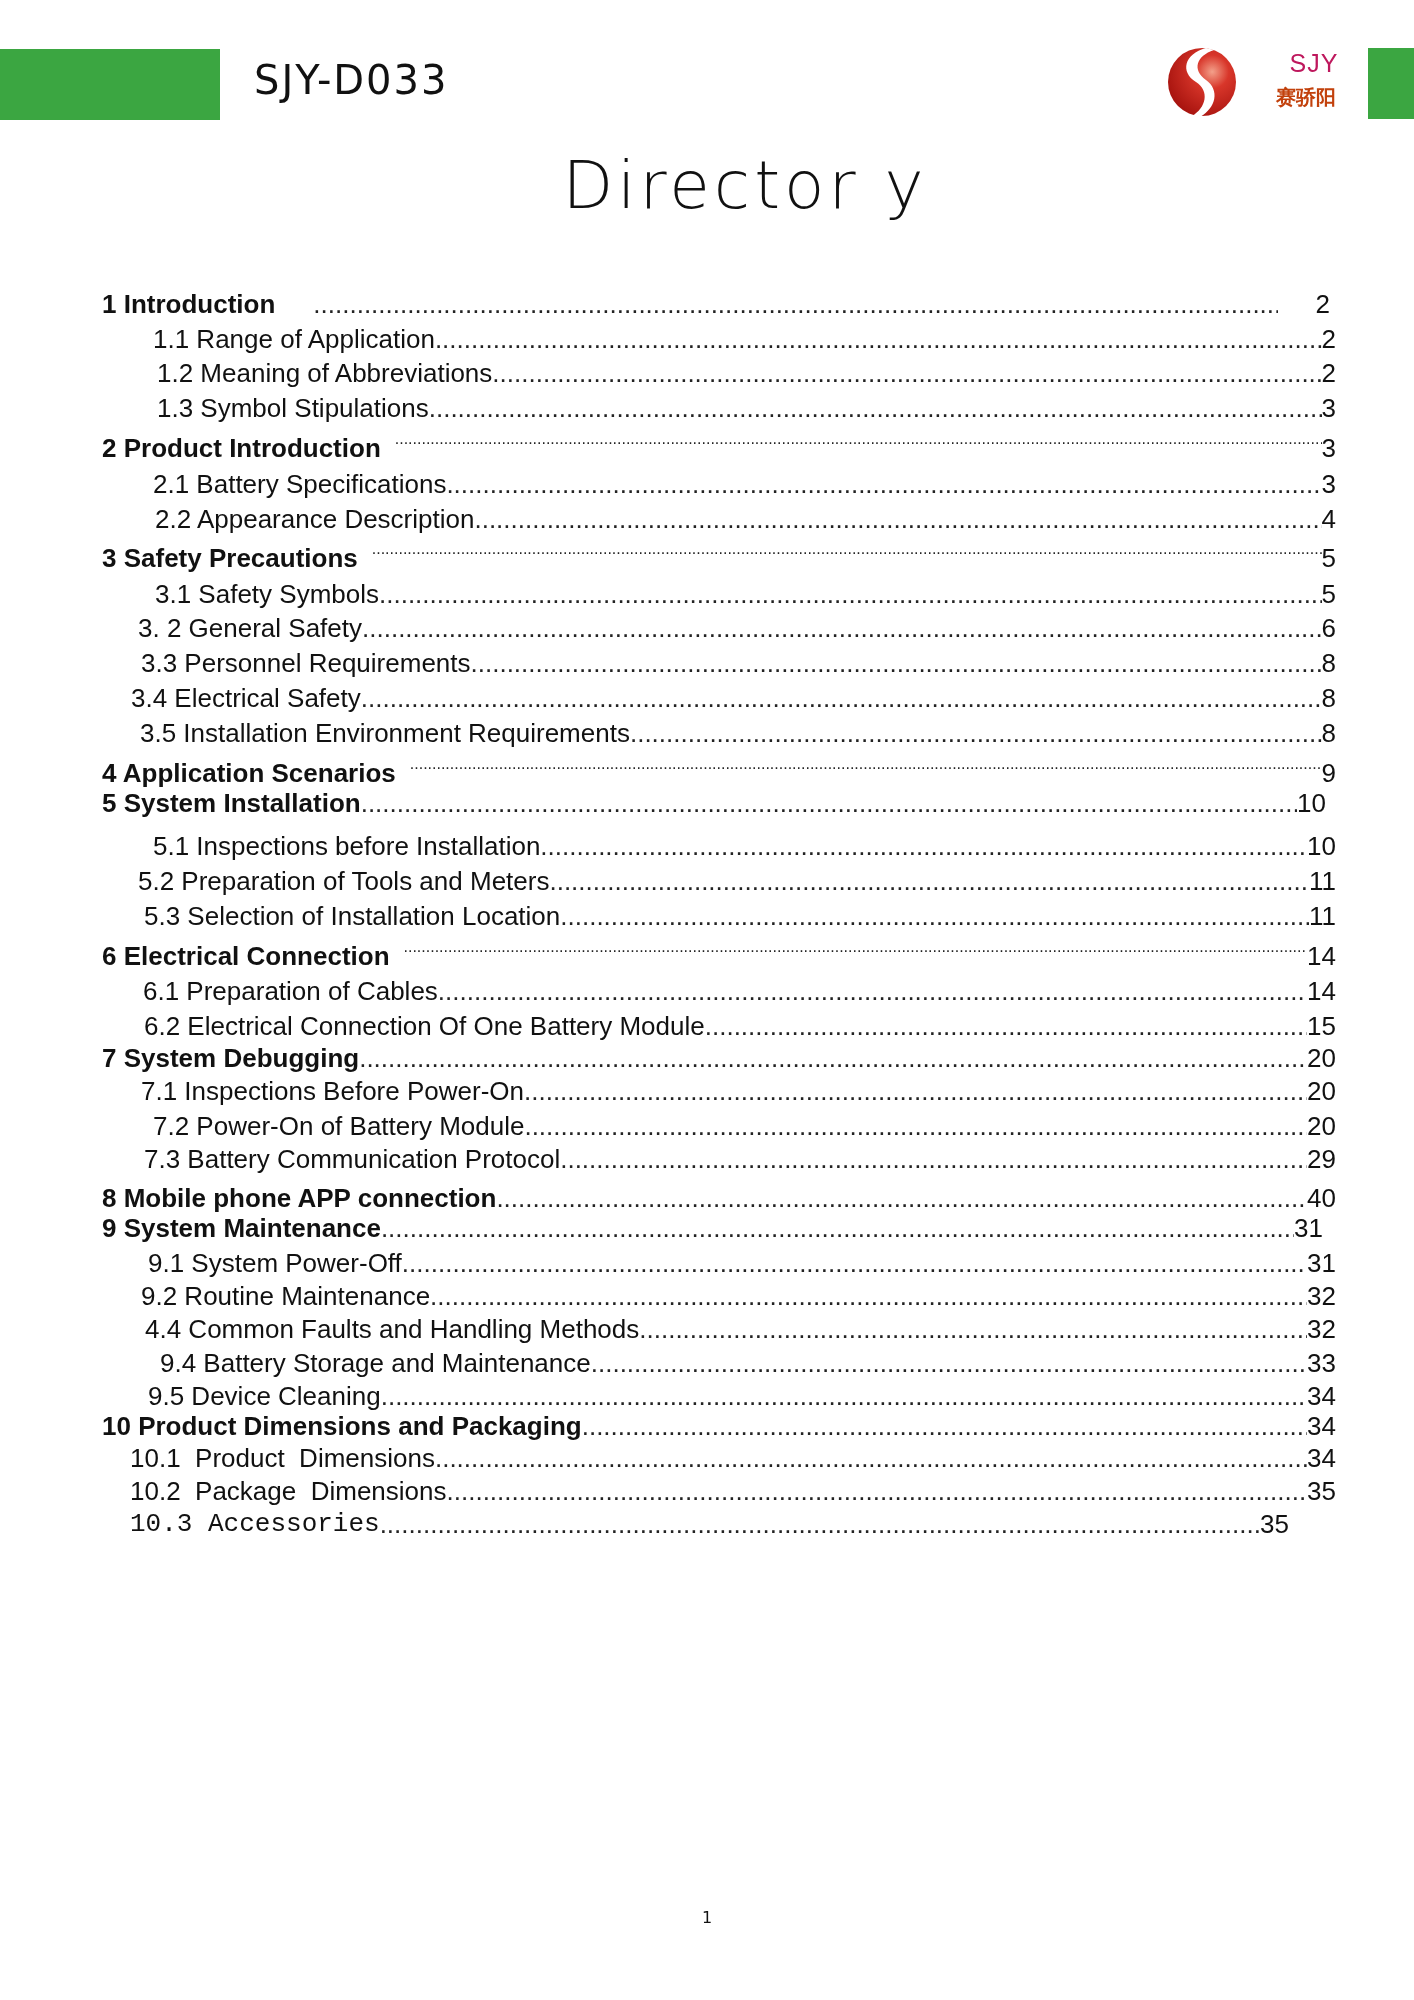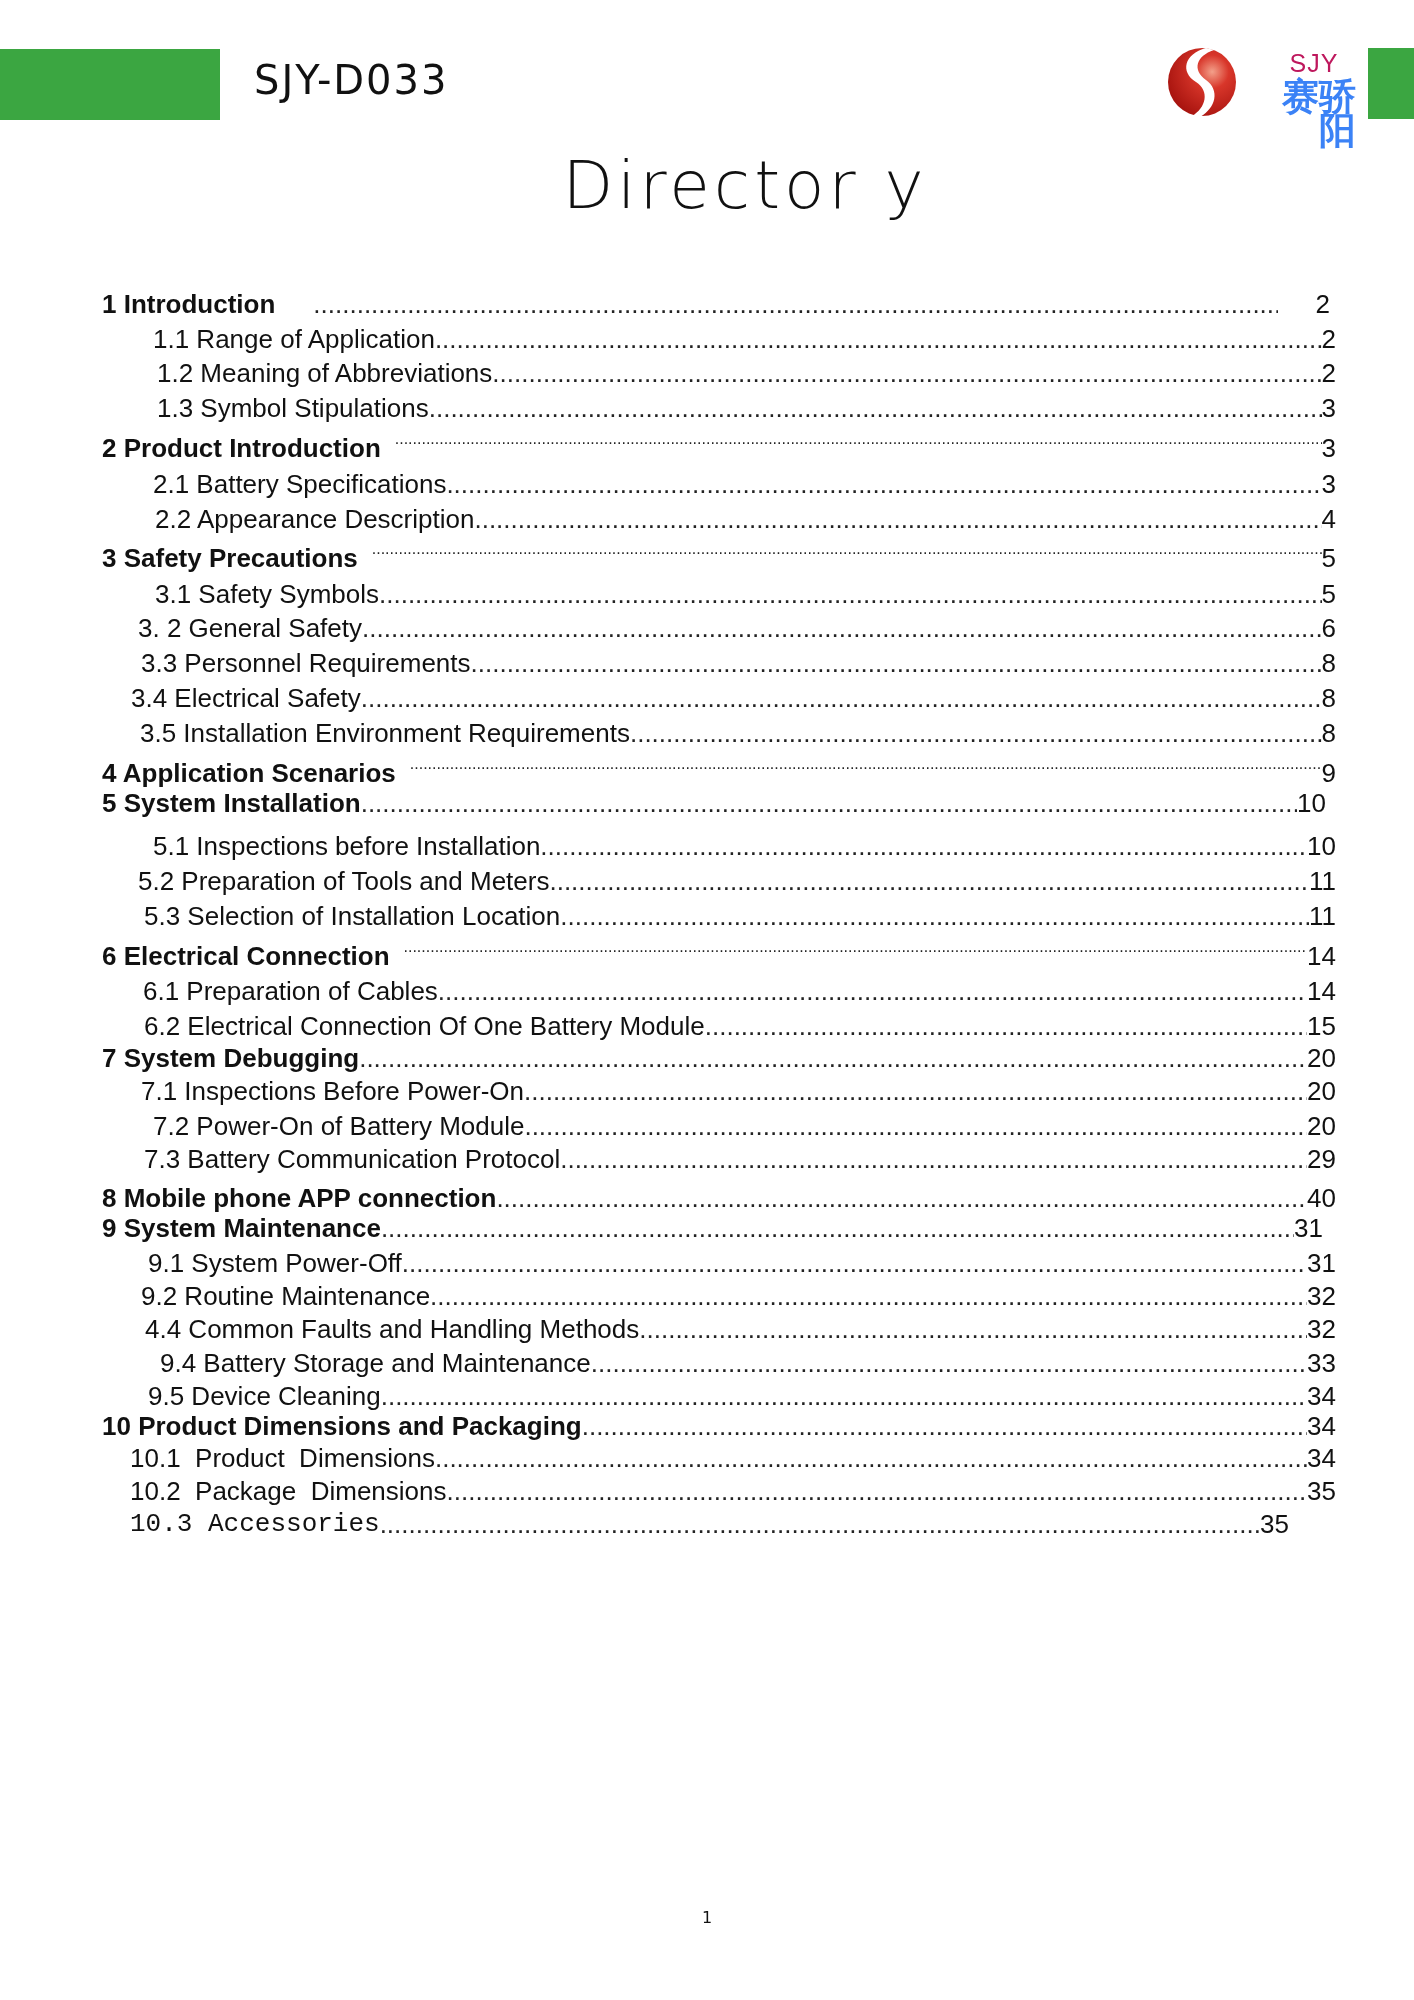--- a/index.html
+++ b/index.html
@@ -7,22 +7,22 @@
          font-family: "Liberation Sans", sans-serif; color: #111; }
   .green-bar { position: absolute; background: #3ba641; }
   #bar-left { left: 0; top: 49px; width: 220px; height: 71px; }
   #bar-right { left: 1368px; top: 48px; width: 46px; height: 71px; }
   #doc-code { position: absolute; left: 254px; top: 56px; font-family: "DejaVu Sans", sans-serif;
               font-size: 40px; letter-spacing: 2px; color: #111; line-height: 48px; }
   #logo { position: absolute; left: 1166px; top: 46px; width: 200px; height: 76px; }
   #logo-mark { position: absolute; left: 0; top: 0; width: 72px; height: 72px; }
   #logo-en { position: absolute; left: 112px; top: 3px; width: 72px; text-align: center;
              font-size: 25px; color: #be185d; line-height: 28px; letter-spacing: 1px; }
-  #logo-cn { position: absolute; left: 90px; top: 34px; width: 100px; text-align: right;
-             font-family: "DejaVu Sans", sans-serif; font-size: 37px; font-weight: bold; color: #3b82f6; line-height: 34px; }
+  #logo-cn { position: absolute; left: 90px; top: 34px; width: 100px; text-align: center;
+             font-family: "DejaVu Sans", sans-serif; font-size: 20px; font-weight: bold; color: #c2410c; line-height: 34px; }
   #page-title { position: absolute; left: 0; width: 1490px; top: 146px; text-align: center;
                 font-family: "DejaVu Sans", sans-serif; font-weight: 300; font-size: 66px; letter-spacing: 4px;
                 line-height: 80px; color: #111; }
   .toc-row { position: absolute; height: 34px; font-size: 26px; line-height: 30px; white-space: nowrap;
              display: flex; align-items: flex-end; }
   .toc-row .label { flex: none; }
   .toc-row.bold .label { font-weight: bold; }
   .toc-row .leader { flex: 1 1 auto; overflow: hidden; letter-spacing: 0; color: #222;
                      font-weight: normal; }
   .toc-row .leader::before { content: "........................................................................................................................................................................................................................................................"; }

